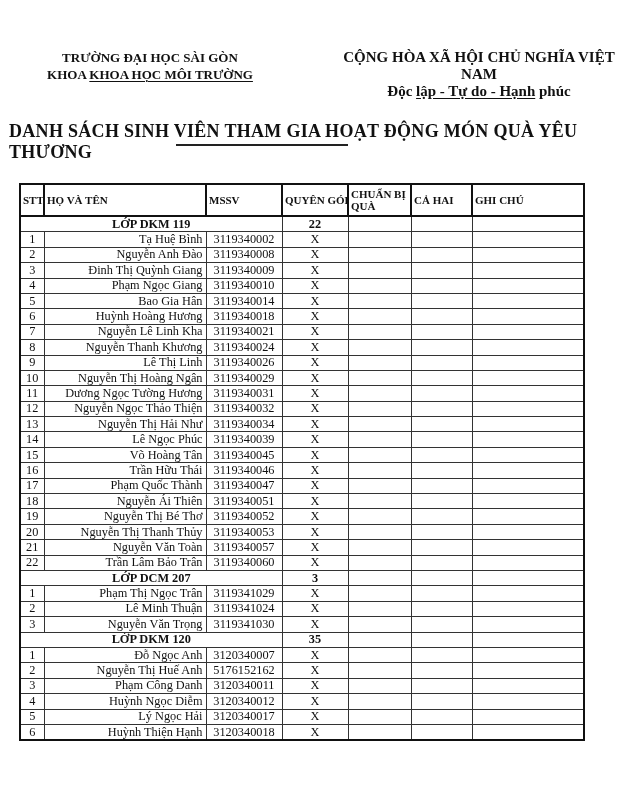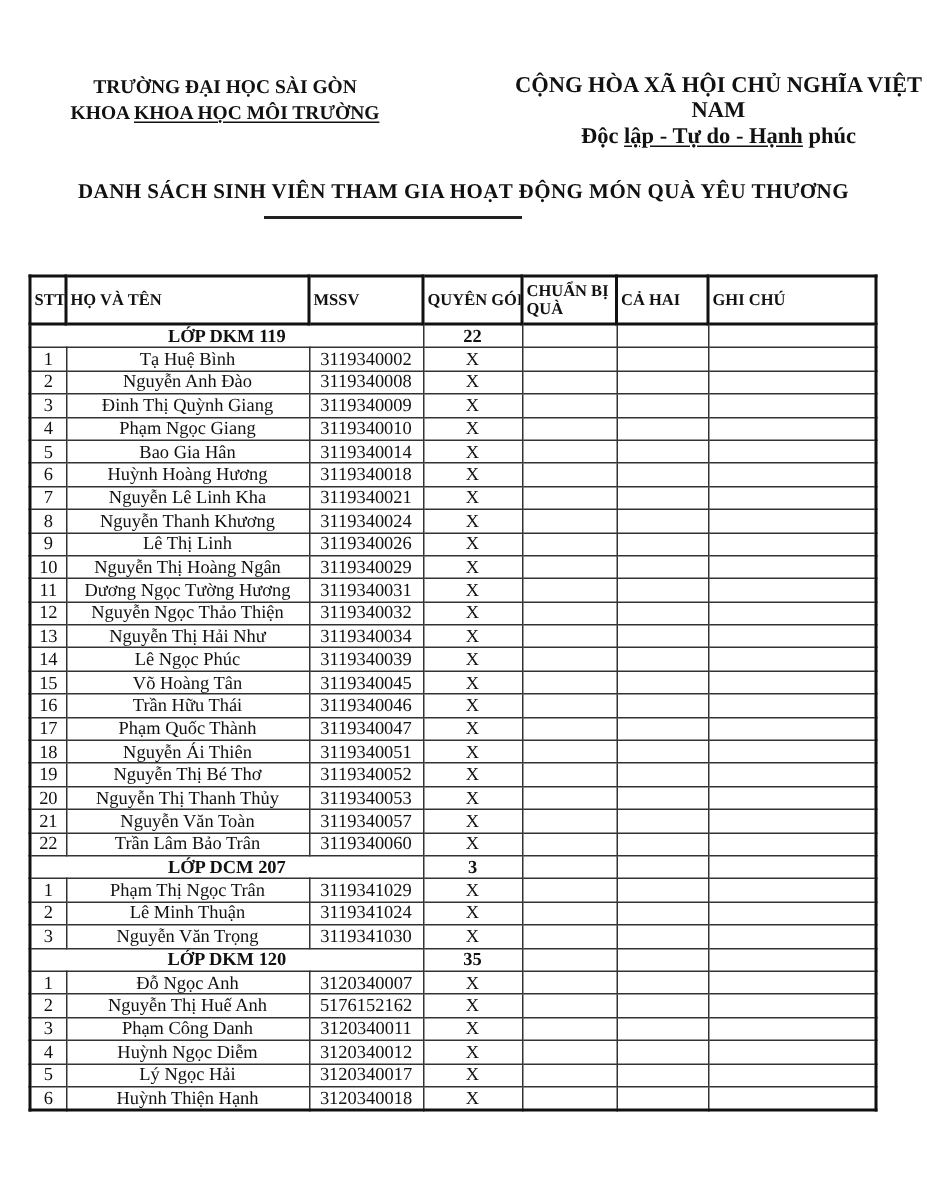--- a/index.html
+++ b/index.html
@@ -10,21 +10,21 @@
     font-family:"Liberation Serif","DejaVu Serif",serif;
     color:#111;
     overflow:hidden;
   }
   .hdr{position:absolute;top:49px;font-weight:bold;text-align:center;line-height:17px;}
   .hdr-left{left:30px;width:240px;font-size:13px;}
   .hdr-right{left:297px;width:276px;font-size:15px;margin-left:44px;}
   .u{text-decoration:underline;text-underline-offset:2px;}
   .doc-title{
     position:absolute;top:121px;left:9px;width:600px;
-    text-align:center;font-weight:bold;font-size:14px;letter-spacing:0.3px;
+    font-weight:bold;font-size:18px;letter-spacing:0.3px;
   }
   .title-rule{position:absolute;top:144px;left:176px;width:172px;height:1.5px;background:#222;}
   table.roster{
     position:absolute;top:183px;left:19px;width:564px;
     border-collapse:collapse;table-layout:fixed;
   }
   .roster th,.roster td{
     border:1px solid #333;
     padding:0 3px;
     overflow:hidden;
@@ -36,21 +36,21 @@
     font-weight:bold;text-align:left;vertical-align:middle;
     white-space:normal;padding:0 2px;
   }
   .roster thead th.nw{white-space:nowrap;margin-top:44px;}
   .roster tbody td{
     height:14.4px;font-size:12.3px;line-height:13px;
     vertical-align:middle;white-space:nowrap;
   }
   .group-row td{height:16px;font-weight:bold;font-size:12.6px;}
   .c{text-align:center;}
-  .name{text-align:center;white-space:pre;}
+  .name{text-align:right;white-space:pre;}
 </style>
 </head>
 <body>
 
 <div class="page">
 
   <div class="hdr hdr-left">
     <div>TRƯỜNG ĐẠI HỌC SÀI GÒN</div>
     <div><span>KHOA </span><span class="u">KHOA HỌC MÔI TRƯỜNG</span></div>
   </div>

